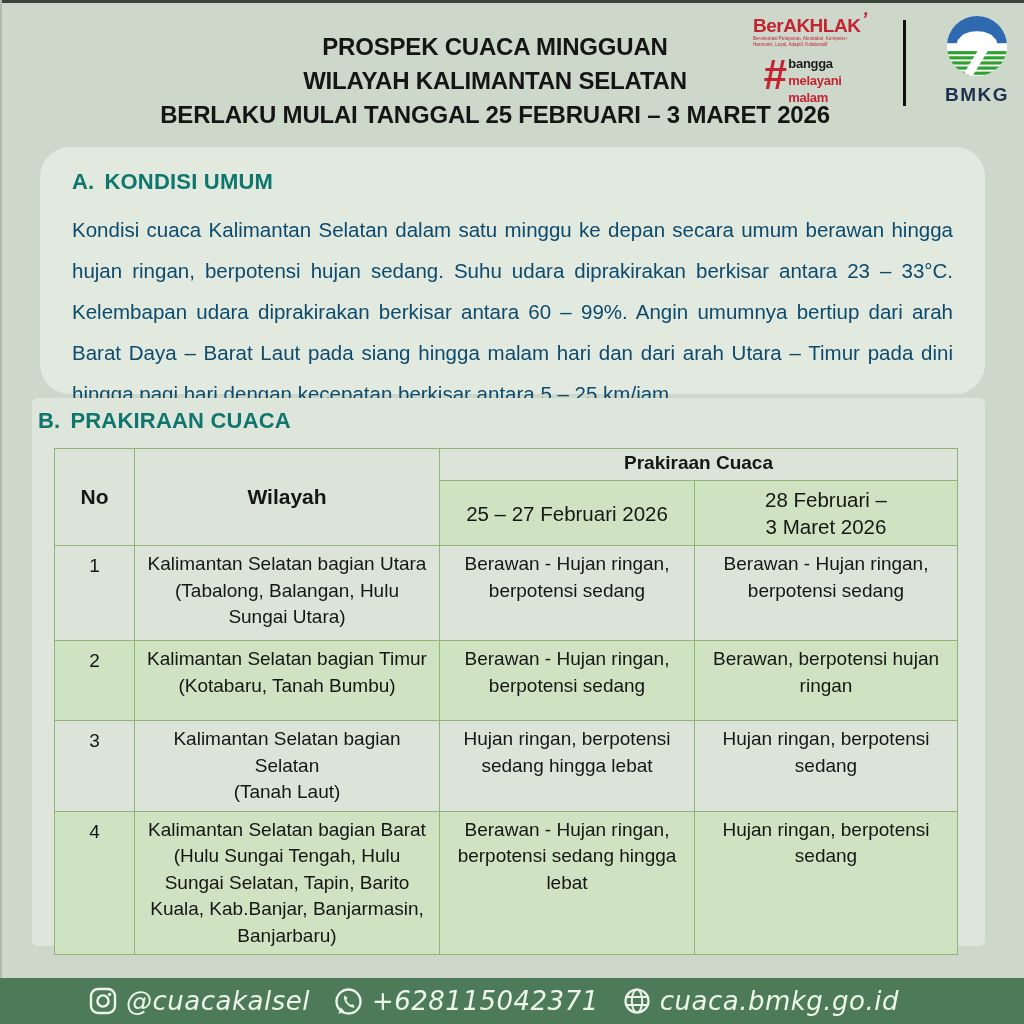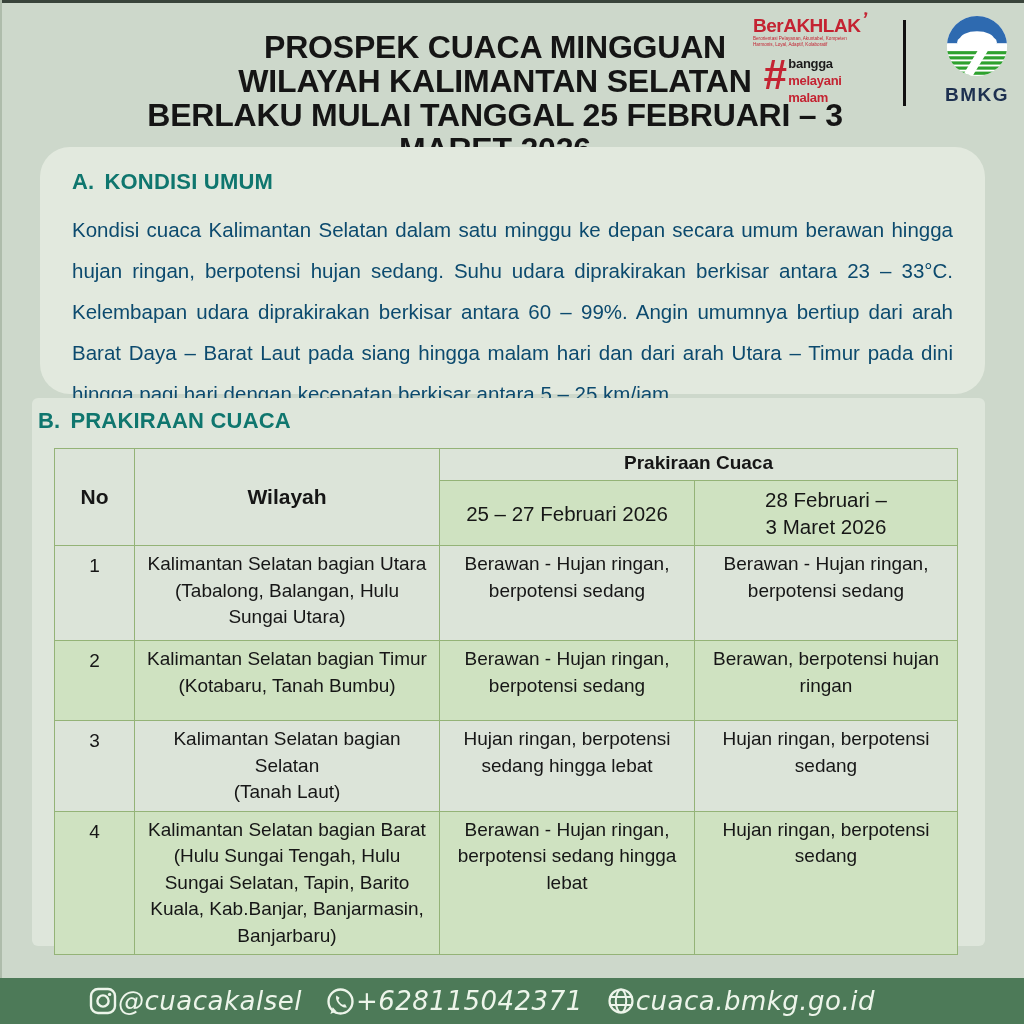--- a/index.html
+++ b/index.html
@@ -3,21 +3,21 @@
 <meta charset="utf-8">
 <style>
   html,body{margin:0;padding:0;}
   body{width:1024px;height:1024px;background:#cdd8cb;font-family:"Liberation Sans",sans-serif;position:relative;overflow:hidden;}
   .page{position:absolute;inset:0;}
   .top-edge{position:absolute;top:0;left:0;right:0;height:3px;background:#39443b;}
   .left-edge{position:absolute;top:0;left:0;bottom:0;width:2px;background:#aebcab;}
 
   
   .header-title{position:absolute;top:30px;left:110px;width:770px;text-align:center;
-    font-weight:700;color:#151515;font-size:32px;line-height:34px;letter-spacing:-0.2px;}
+    font-weight:700;color:#151515;font-size:24px;line-height:34px;letter-spacing:-0.2px;}
   .logos{position:absolute;top:8px;right:8px;display:flex;align-items:flex-start;gap:24px;}
   .berakhlak{width:118px;text-align:left;padding-top:8px;}
   .berakhlak-name{font-weight:700;font-size:19px;letter-spacing:-0.5px;line-height:20px;position:relative;display:inline-block;}
   .berakhlak-swoosh{position:absolute;right:-7px;top:-7px;font-size:20px;font-weight:700;transform:rotate(12deg);}
   .berakhlak-tagline{font-size:4.6px;line-height:6px;letter-spacing:0;}
   .hashtag-row{display:flex;align-items:flex-start;margin-top:7px;margin-left:10px;}
   .hash-symbol{font-size:42px;font-weight:700;font-style:italic;line-height:40px;margin-right:2px;}
   .hash-words{display:flex;flex-direction:column;font-weight:700;font-size:13px;line-height:17px;letter-spacing:-0.3px;}
   .word-dark{color:#1c1c1c;}
   .logo-divider{width:3px;height:86px;background:#101010;margin:12px 8px 0 8px;}
@@ -46,21 +46,21 @@
   .forecast th.span-head{font-weight:700;font-size:21px;vertical-align:middle;}
   .forecast th.date-head{font-size:20.5px;height:56px;vertical-align:middle;line-height:27px;}
   .forecast td{font-size:19px;line-height:26.5px;}
   .forecast td.num{padding-top:7px;}
   .row-1{height:95px;} .row-2{height:80px;} .row-3{height:84px;} .row-4{height:140px;}
   .region-detail{display:block;}
 
   
   .footer-bar{position:absolute;left:0;right:0;bottom:0;height:46px;background:#4d7a58;
     display:flex;align-items:center;padding-left:88px;gap:13px;box-sizing:border-box;}
-  .footer-item{display:inline-flex;align-items:center;color:#edf5ea;
+  .footer-item{display:inline-flex;align-items:center;gap:8px;color:#edf5ea;
     font-style:italic;font-size:26px;letter-spacing:0.5px;font-family:"DejaVu Sans",sans-serif;}
   .footer-item + .footer-item{margin-left:10px;}
   .f-icon{display:inline-block;}
 </style>
 </head>
 <body>
 
 <div class="page">
   <div class="top-edge"></div>
   <div class="left-edge"></div>

